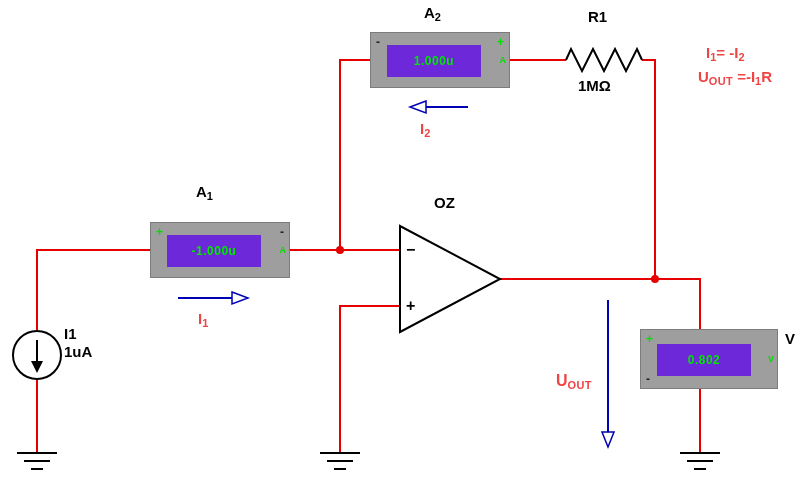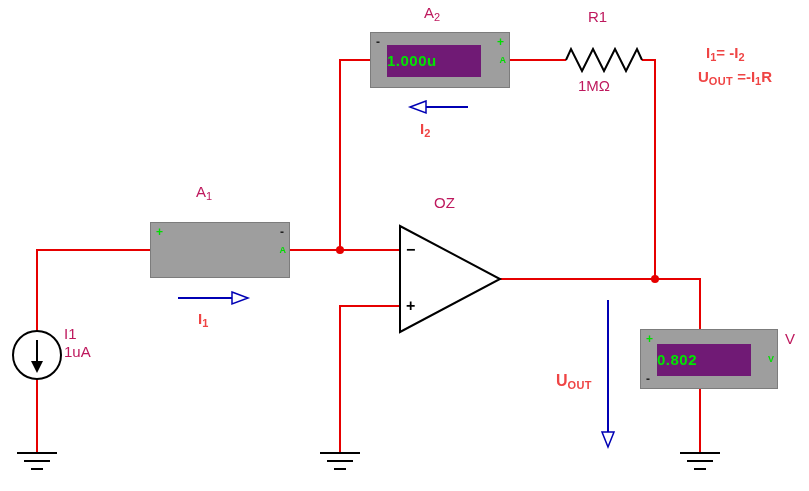--- a/index.html
+++ b/index.html
@@ -8,29 +8,29 @@
     position:relative; width:809px; height:491px; background:#ffffff;
     font-family:"Liberation Sans", sans-serif; overflow:hidden;
   }
   .stage svg { position:absolute; left:0; top:0; }
   .wire  { fill:none; stroke:#e60000; stroke-width:2; }
   .comp  { stroke:#000000; stroke-width:2; }
   .gnd line { stroke:#000000; stroke-width:2; }
   .ann line    { stroke:#0000b4; stroke-width:2; }
   .ann polygon { stroke:#0000b4; stroke-width:1.5; fill:#ffffff; }
 
-  .label { position:absolute; font-size:15px; color:#be185d; white-space:nowrap; }
+  .label { position:absolute; font-size:15px; color:#000000; white-space:nowrap;font-weight:bold; }
   .blue  { color:#ef4444; font-weight:bold; }
   .sub   { font-size:11px; vertical-align:-3px; }
   .sub-small { font-size:11px; vertical-align:-3px; letter-spacing:0.3px; }
 
   .meter { position:absolute; background:#9e9e9e; border:1px solid #7c7c7c; }
   .lcd   {
-    position:absolute; background:#701a75; color:#00e600;
-    font-weight:bold; font-size:15px; text-align:left; letter-spacing:0.5px;
+    position:absolute; background:#6d28d9; color:#00e600;
+    font-weight:bold; font-size:12px; text-align:center; letter-spacing:0.5px;
     font-family:"Liberation Sans", sans-serif;
   }
   .sign  { position:absolute; font-size:12px; font-weight:bold; line-height:1; }
   .sign.green { color:#00dd00; }
   .sign.dark  { color:#222222; }
   .tl { left:5px; top:3px; }
   .tr { right:5px; top:3px; }
   .bl { left:5px; bottom:3px; }
   .unit {
     position:absolute; right:3px; top:50%; transform:translateY(-50%);
@@ -104,20 +104,21 @@
     <div class="lcd" style="left:16px;top:12px;width:94px;height:32px;line-height:32px">1.000u</div>
     <span class="unit">A</span>
   </div>
   <div class="label" style="left:424px;top:4px">
     <span>A</span><span class="sub">2</span>
   </div>
 
   <div class="meter" style="left:150px;top:222px;width:140px;height:56px">
     <span class="sign green tl">+</span>
     <span class="sign dark tr">-</span>
+    <div class="lcd" style="left:16px;top:12px;width:94px;height:32px;line-height:32px">-1.000u</div>
     <span class="unit">A</span>
   </div>
   <div class="label" style="left:196px;top:183px">
     <span>A</span><span class="sub">1</span>
   </div>
 
   <div class="meter" style="left:640px;top:329px;width:138px;height:60px">
     <span class="sign green tl">+</span>
     <span class="sign dark bl">-</span>
     <div class="lcd" style="left:16px;top:14px;width:94px;height:32px;line-height:32px">0.802</div>

